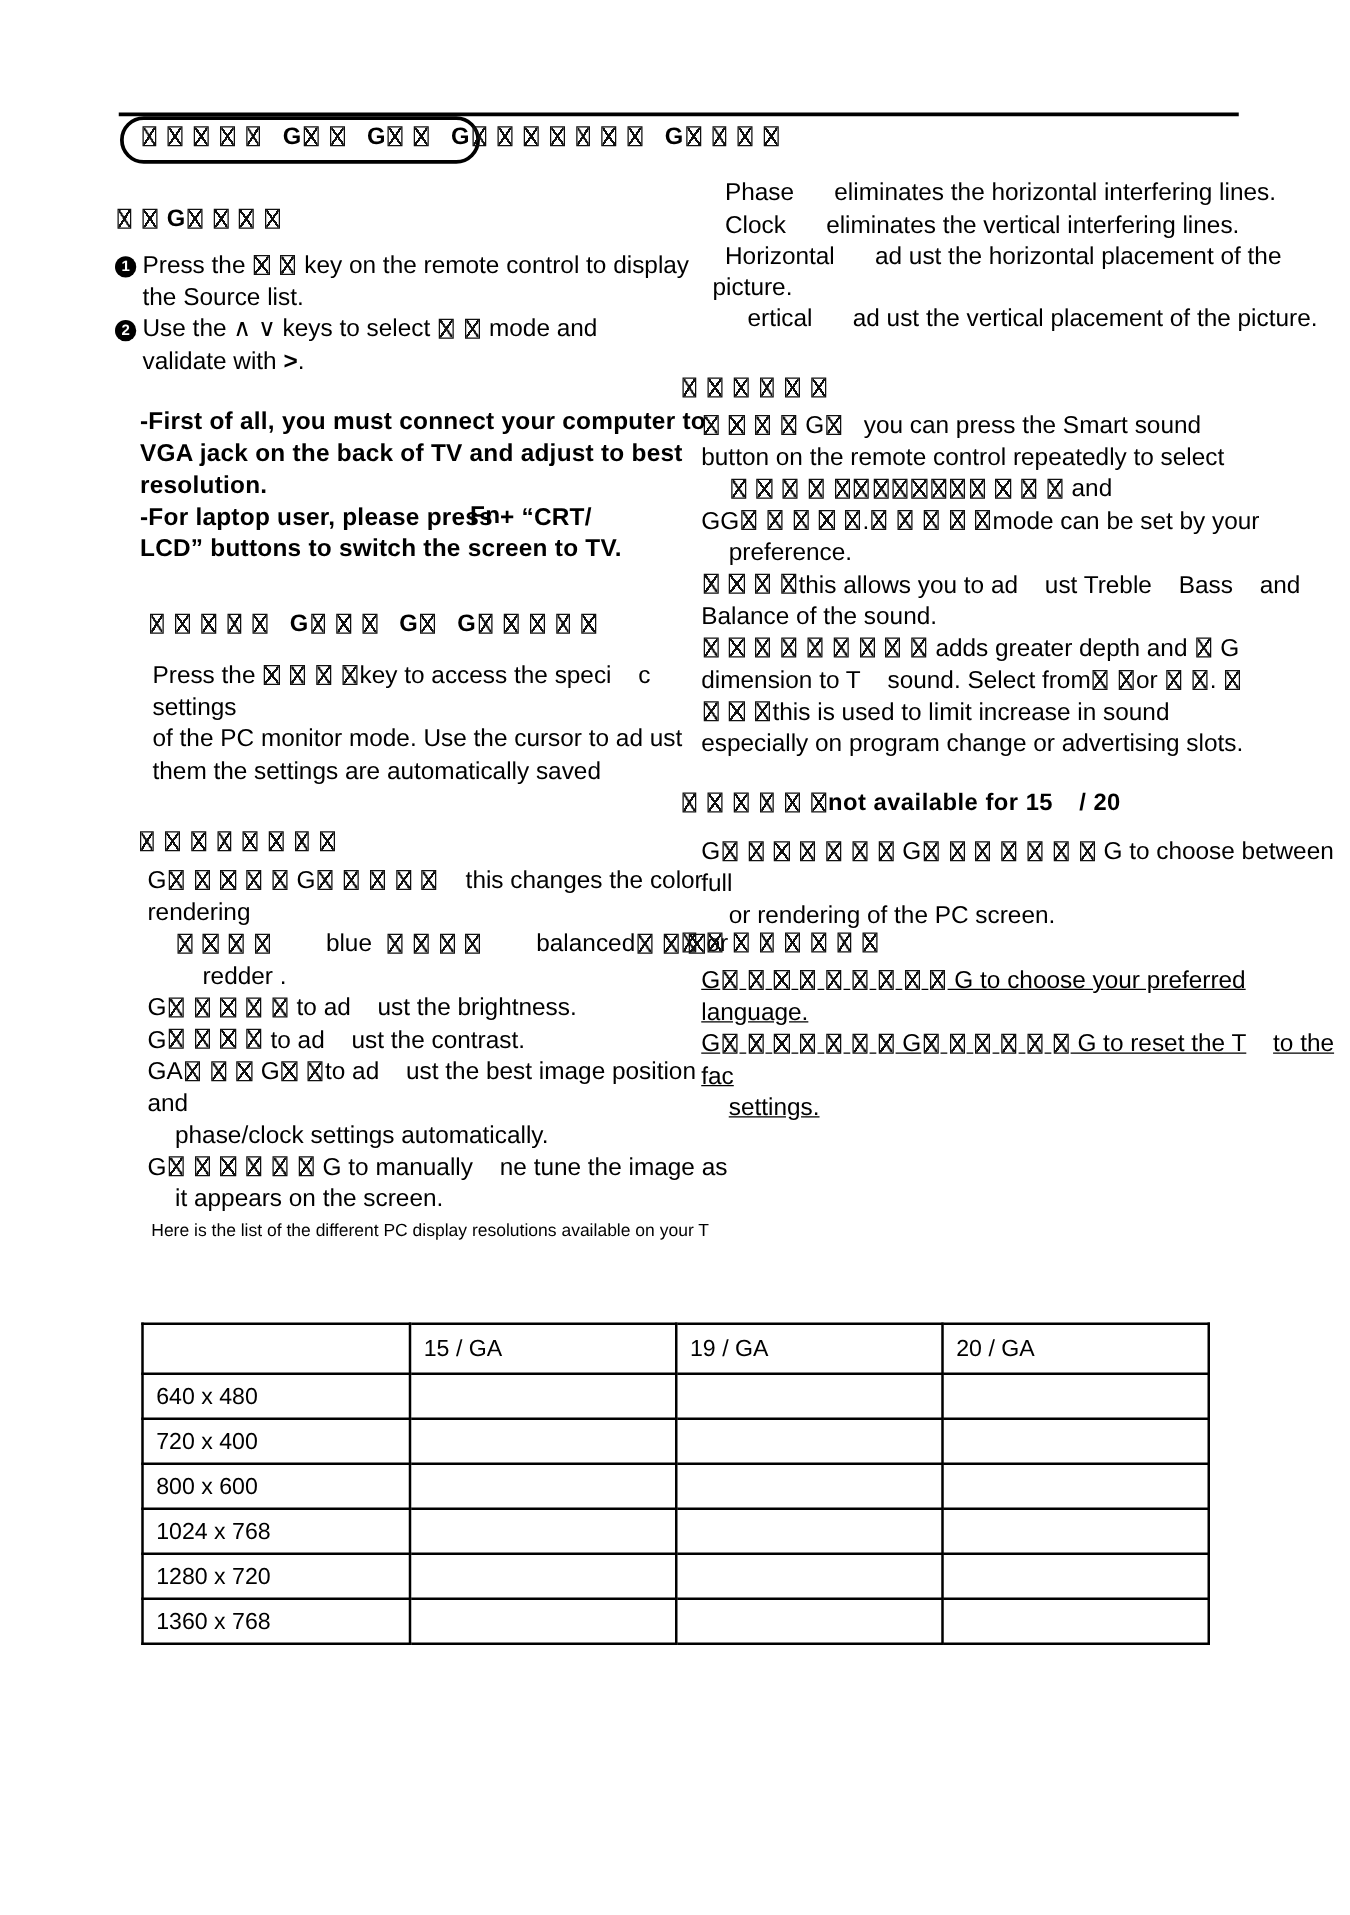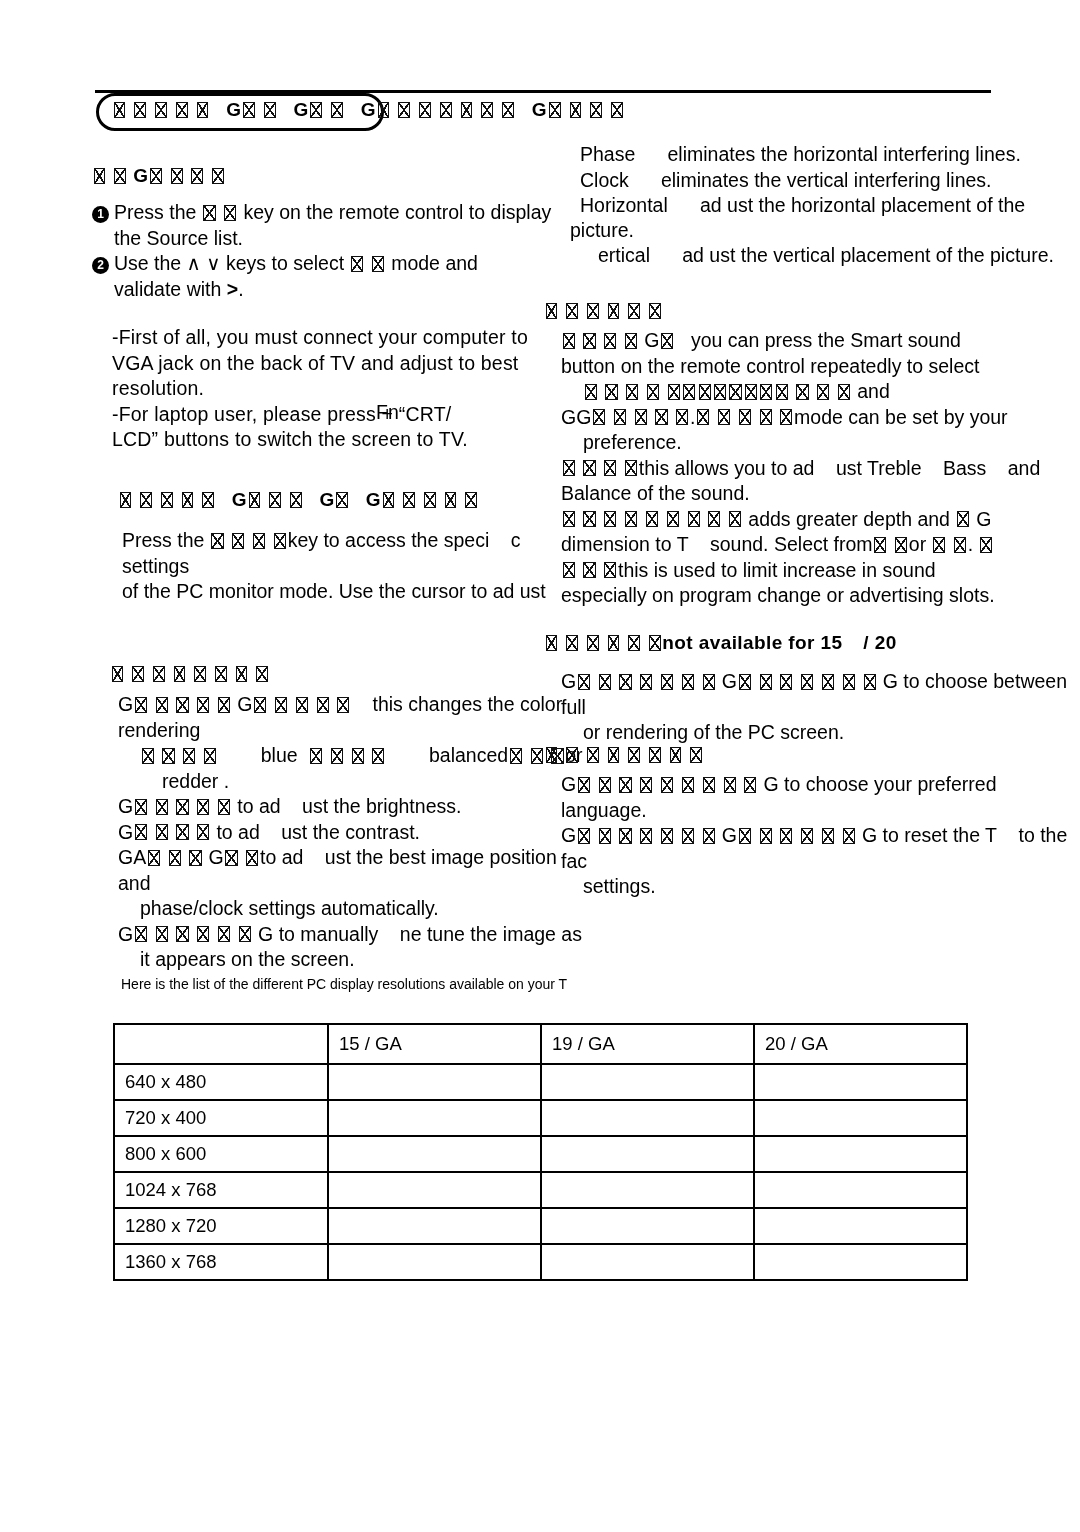--- a/index.html
+++ b/index.html
@@ -72,21 +72,21 @@
     letter-spacing: 0.4px;
     white-space: nowrap;
   }
 
   .para {
     position: absolute;
     font-size: 19.5px;
     line-height: 25.5px;
   }
   .para.bold {
-    font-weight: 400;
+    font-weight: 700;
     letter-spacing: 0.2px;
   }
 
   .bullet-row {
     position: absolute;
     font-size: 19.5px;
     line-height: 25.5px;
   }
   .bnum {
     display: inline-block;
@@ -105,21 +105,21 @@
   .indent { display: inline-block; width: 22px; }
 
   .caption {
     position: absolute;
     font-size: 14px;
   }
 
   table.res {
     position: absolute;
     left: 113px;
-    top: 1023px;
+    top: 1058px;
     width: 853px;
     border-collapse: collapse;
     table-layout: fixed;
   }
   table.res td, table.res th {
     border: 2.4px solid #000;
     height: 34px;
     padding: 0 10px;
     font-size: 18.5px;
     font-weight: 400;
@@ -192,20 +192,21 @@
   <div class="heading" style="left:118px; top:489px;">
     <span class="tofu"></span> <span class="tofu"></span> <span class="tofu"></span> <span class="tofu"></span> <span class="tofu"></span>
     <span class="spc"></span>G<span class="tofu"></span> <span class="tofu"></span> <span class="tofu"></span>
     <span class="spc"></span>G<span class="tofu"></span> <span class="spc"></span>G<span class="tofu"></span>
     <span class="tofu"></span> <span class="tofu"></span> <span class="tofu"></span> <span class="tofu"></span>
   </div>
 
   <div class="para" style="left:122px; top:528px; width:450px;">
     <span>Press the <span class="tofu"></span> <span class="tofu"></span> <span class="tofu"></span> <span class="tofu"></span>key to access the speci<span class="spc2"></span>c settings</span><br>
     <span>of the PC monitor mode. Use the cursor to ad    ust</span><br>
+    <span>them    the settings are automatically saved</span>
   </div>
 
   <div class="heading" style="left:110px; top:663px;">
     <span class="tofu"></span> <span class="tofu"></span> <span class="tofu"></span> <span class="tofu"></span>
     <span class="tofu"></span> <span class="tofu"></span> <span class="tofu"></span> <span class="tofu"></span>
   </div>
 
   <div class="para" style="left:118px; top:692px; width:470px;">
     <span>G<span class="tofu"></span> <span class="tofu"></span> <span class="tofu"></span> <span class="tofu"></span> <span class="tofu"></span> G<span class="tofu"></span> <span class="tofu"></span> <span class="tofu"></span> <span class="tofu"></span> <span class="tofu"></span><span class="spc2"></span>this changes the color rendering</span><br>
     <span class="indent"></span><span><span class="tofu"></span> <span class="tofu"></span> <span class="tofu"></span> <span class="tofu"></span><span class="spc2"></span><span class="spc2"></span>blue<span class="spc"></span><span class="tofu"></span> <span class="tofu"></span> <span class="tofu"></span> <span class="tofu"></span><span class="spc2"></span><span class="spc2"></span>balanced<span class="tofu"></span> <span class="tofu"></span> <span class="tofu"></span>or</span><br>
@@ -253,21 +254,21 @@
   <div class="para" style="left:561px; top:669px; width:520px;">
     <span>G<span class="tofu"></span> <span class="tofu"></span> <span class="tofu"></span> <span class="tofu"></span> <span class="tofu"></span> <span class="tofu"></span> <span class="tofu"></span> G<span class="tofu"></span> <span class="tofu"></span> <span class="tofu"></span> <span class="tofu"></span> <span class="tofu"></span> <span class="tofu"></span> <span class="tofu"></span> G to choose between full</span><br>
     <span class="indent"></span><span>or rendering of the PC screen.</span>
   </div>
 
   <div class="heading" style="left:544px; top:744px;">
     <span class="tofu"></span> <span class="tofu"></span> <span class="tofu"></span> <span class="tofu"></span>
     <span class="tofu"></span> <span class="tofu"></span> <span class="tofu"></span> <span class="tofu"></span>
   </div>
 
-  <div class="para" style="left:561px; top:772px; width:520px;">
+  <div class="para" style="left:561px; top:772px; width:520px;text-decoration:underline;">
     <span>G<span class="tofu"></span> <span class="tofu"></span> <span class="tofu"></span> <span class="tofu"></span> <span class="tofu"></span> <span class="tofu"></span> <span class="tofu"></span> <span class="tofu"></span> <span class="tofu"></span> G to choose your preferred language.</span><br>
     <span>G<span class="tofu"></span> <span class="tofu"></span> <span class="tofu"></span> <span class="tofu"></span> <span class="tofu"></span> <span class="tofu"></span> <span class="tofu"></span> G<span class="tofu"></span> <span class="tofu"></span> <span class="tofu"></span> <span class="tofu"></span> <span class="tofu"></span> <span class="tofu"></span> G to reset the T<span class="spc2"></span>to the fac</span><br>
     <span class="indent"></span><span>settings.</span>
   </div>
 
   <div class="caption" style="left:121px; top:976px;">Here is the list of the different PC display resolutions available on your T</div>
 
   <table class="res">
     <colgroup>
         <col class="c0">

